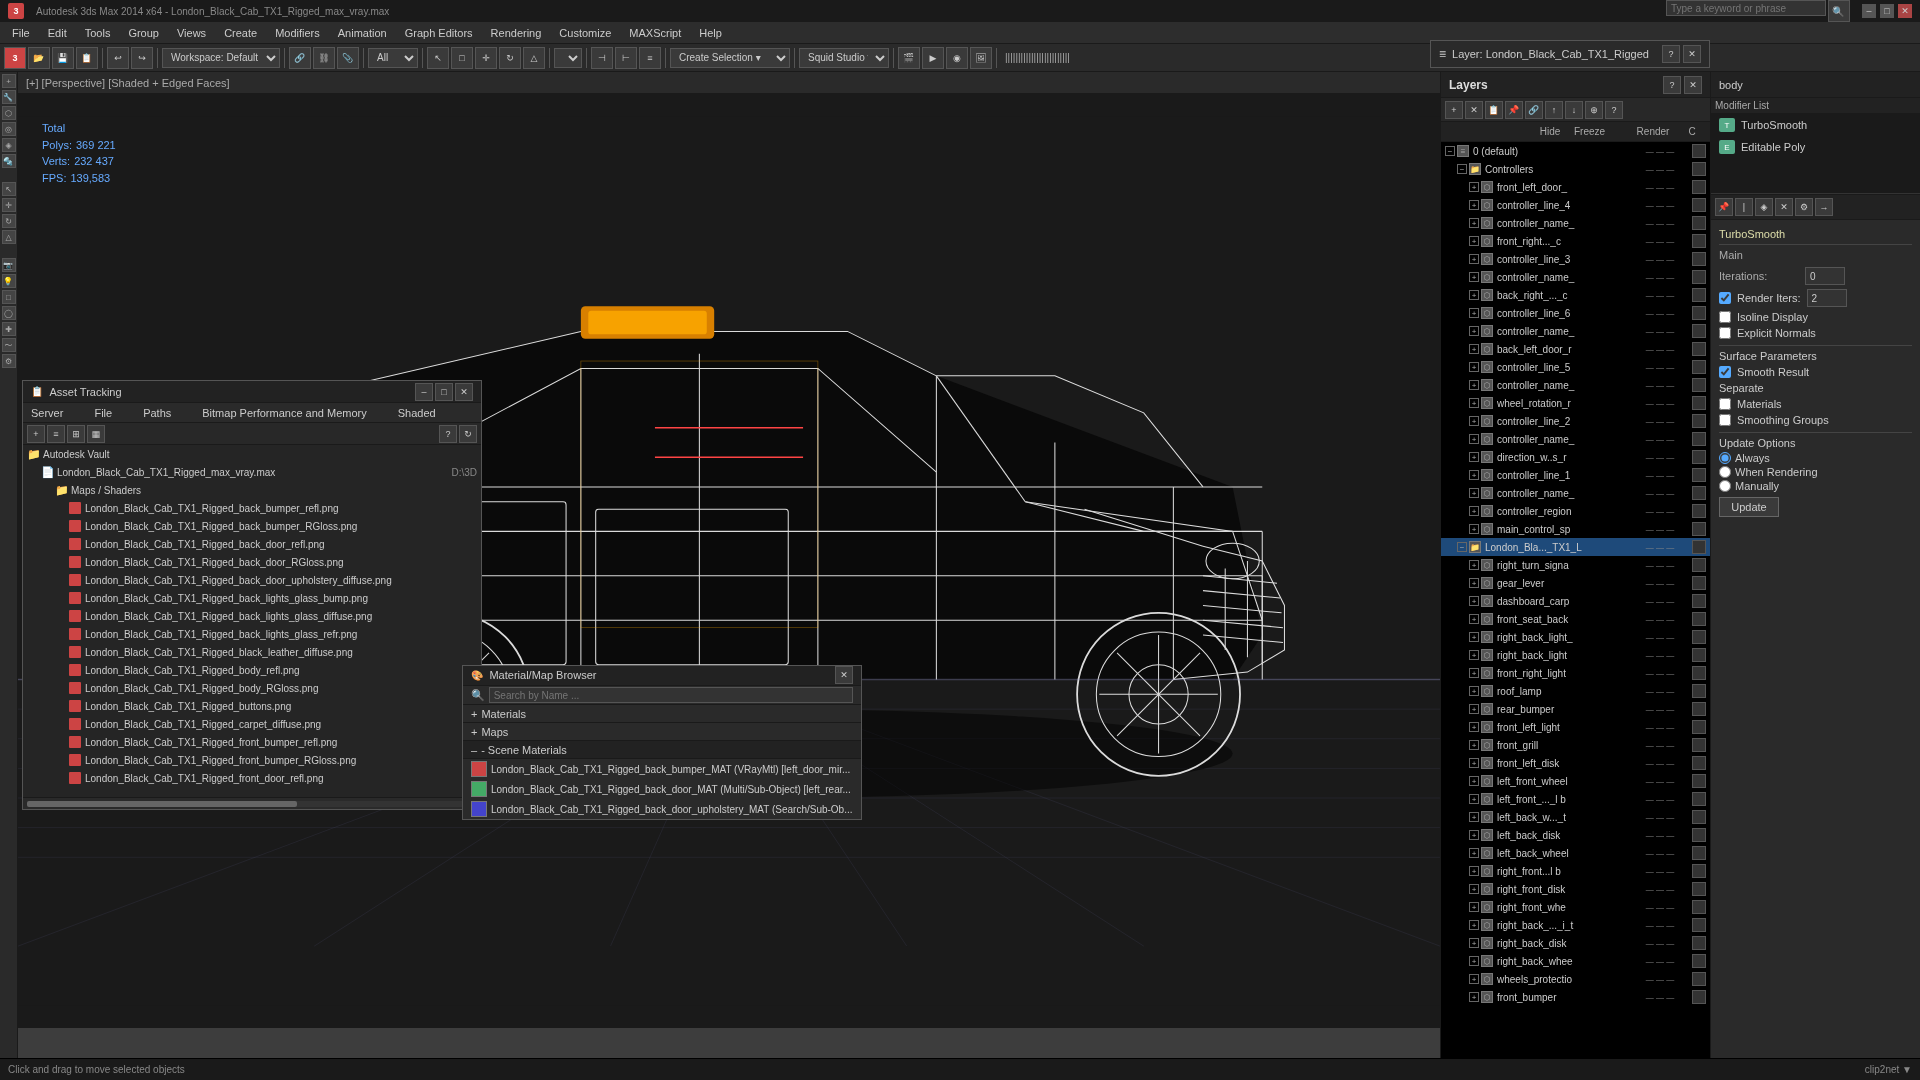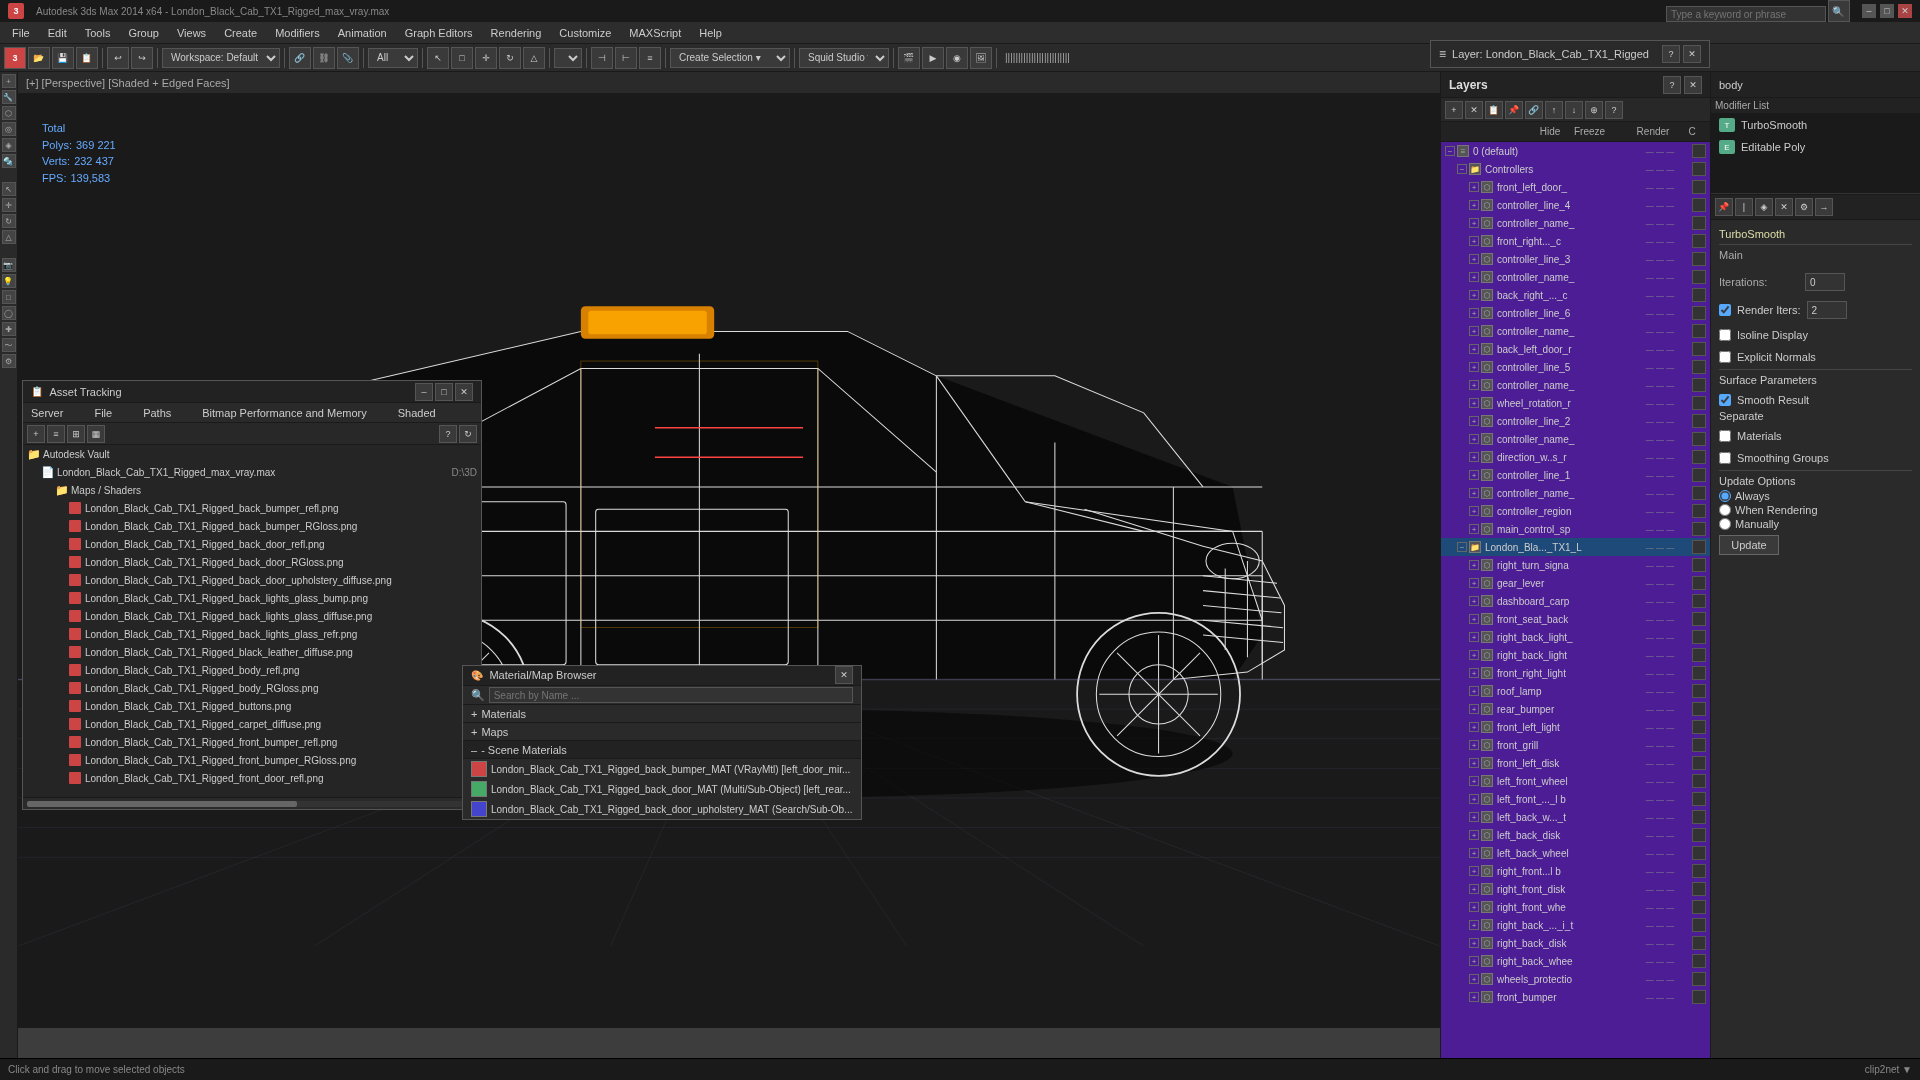--- a/index.html
+++ b/index.html
@@ -28,21 +28,21 @@
     .sidebar-icon { width: 14px; height: 14px; background: #444; border: 1px solid #555; cursor: pointer; display: flex; align-items: center; justify-content: center; font-size: 8px; color: #aaa; }
 
     
     #viewport-area { flex: 1; position: relative; background: #3d3d3d; }
     #viewport-header { height: 22px; background: #2a2a2a; display: flex; align-items: center; padding: 0 8px; gap: 8px; font-size: 11px; color: #aaa; border-bottom: 1px solid #1a1a1a; }
     #viewport-canvas { width: 100%; height: calc(100% - 22px - 30px); background: #1a1a1a; position: relative; overflow: hidden; }
     #viewport-stats { position: absolute; top: 26px; left: 24px; color: #6af; font-size: 11px; line-height: 1.5; }
     #viewport-bottom { height: 30px; background: #2a2a2a; display: flex; align-items: center; padding: 0 8px; gap: 8px; border-top: 1px solid #1a1a1a; }
 
     
-    #layers-panel { width: 270px; background: #4c1d95; border-left: 1px solid #1a1a1a; display: flex; flex-direction: column; }
+    #layers-panel { width: 270px; background: #000000; border-left: 1px solid #1a1a1a; display: flex; flex-direction: column; }
     #layers-header { height: 26px; background: #222; display: flex; align-items: center; padding: 0 8px; gap: 4px; border-bottom: 1px solid #1a1a1a; }
     #layers-toolbar { height: 24px; background: #282828; display: flex; align-items: center; padding: 0 4px; gap: 2px; border-bottom: 1px solid #1a1a1a; }
     #layers-col-header { height: 20px; background: #222; display: flex; align-items: center; padding: 0 8px; border-bottom: 1px solid #1a1a1a; color: #aaa; font-size: 10px; gap: 4px; }
     #layers-list { flex: 1; overflow-y: auto; }
     .layer-item { height: 18px; display: flex; align-items: center; padding: 0 4px; cursor: pointer; }
     .layer-item.selected { background: #1e4a7a; }
     .layer-item .layer-icon { width: 12px; height: 12px; background: #555; border: 1px solid #777; margin-right: 4px; font-size: 8px; display: flex; align-items: center; justify-content: center; color: #aaa; flex-shrink: 0; }
     .layer-item .layer-name { font-size: 10px; color: #ccc; flex: 1; white-space: nowrap; overflow: hidden; text-overflow: ellipsis; }
     .layer-item .layer-dots { color: #888; font-size: 8px; width: 60px; text-align: center; }
     .layer-item .layer-check { width: 14px; height: 14px; border: 1px solid #555; background: #333; margin-left: 2px; }
@@ -50,21 +50,21 @@
     
     #right-panel { width: 210px; background: #2a2a2a; border-left: 1px solid #1a1a1a; display: flex; flex-direction: column; }
     #rp-header { height: 26px; background: #222; display: flex; align-items: center; padding: 0 8px; font-size: 11px; color: #ccc; border-bottom: 1px solid #1a1a1a; justify-content: space-between; }
     .modifier-item { height: 22px; display: flex; align-items: center; padding: 0 8px; cursor: pointer; gap: 6px; }
     .modifier-item .mod-icon { width: 14px; height: 14px; background: #5a8; border-radius: 2px; display: flex; align-items: center; justify-content: center; font-size: 8px; color: #fff; }
     #rp-tools { height: 26px; background: #222; display: flex; align-items: center; padding: 0 4px; gap: 2px; border-top: 1px solid #1a1a1a; border-bottom: 1px solid #1a1a1a; }
 
     
     #turbsmooth-section { padding: 4px 8px; }
     #turbsmooth-title { font-size: 11px; color: #dda; padding: 4px 0; border-bottom: 1px solid #444; }
-    .ts-row { display: flex; align-items: center; padding: 2px 0; gap: 6px; font-size: 11px; color: #ccc; margin-top: 6px; }
+    .ts-row { display: flex; align-items: center; padding: 2px 0; gap: 6px; font-size: 11px; color: #ccc; }
     .ts-label { width: 80px; color: #aaa; }
     .ts-input { width: 40px; height: 18px; background: #333; border: 1px solid #555; color: #ccc; font-size: 10px; padding: 0 4px; }
     .ts-checkbox { width: 12px; height: 12px; accent-color: #5af; }
     .ts-sep { border: none; border-top: 1px solid #444; margin: 4px 0; }
     .update-radio { display: flex; align-items: center; gap: 4px; font-size: 11px; color: #ccc; padding: 1px 0; }
     .update-radio input[type=radio] { accent-color: #5af; }
     .update-btn { width: 60px; height: 20px; background: #3a3a3a; border: 1px solid #666; color: #ccc; font-size: 11px; cursor: pointer; margin-top: 4px; }
 
     
     #asset-window { position: absolute; left: 22px; top: 380px; width: 460px; height: 430px; background: #2a2a2a; border: 1px solid #555; z-index: 10; display: flex; flex-direction: column; }
@@ -123,21 +123,21 @@
   </style>
 </head>
 <body>
 
 <div id="title-bar">
   <div style="display:flex;align-items:center;">
     <div class="app-icon" style="background:#c44;font-size:9px;color:#fff;display:flex;align-items:center;justify-content:center;font-weight:bold;">3</div>
     <span style="font-size:10px;color:#888;margin-left:6px;">Autodesk 3ds Max 2014 x64 - London_Black_Cab_TX1_Rigged_max_vray.max</span>
   </div>
   <div style="display:flex;align-items:center;gap:4px;">
-    <div style="display:flex;align-items:flex-end;gap:2px;margin-right:8px;">
+    <div style="display:flex;align-items:flex-start;gap:2px;margin-right:8px;">
       <input type="text" style="width: 160px; height: 16px; background: rgb(51, 51, 51); border: 1px solid rgb(85, 85, 85); color: rgb(204, 204, 204); font-size: 10px; padding: 0px 4px;" placeholder="Type a keyword or phrase">
       <div class="toolbar-btn" style="font-size:10px;">🔍</div>
     </div>
     <div class="win-btn">–</div>
     <div class="win-btn">□</div>
     <div class="win-btn" style="background:#a44;">✕</div>
   </div>
 </div>
 
 <div id="menu-bar">

